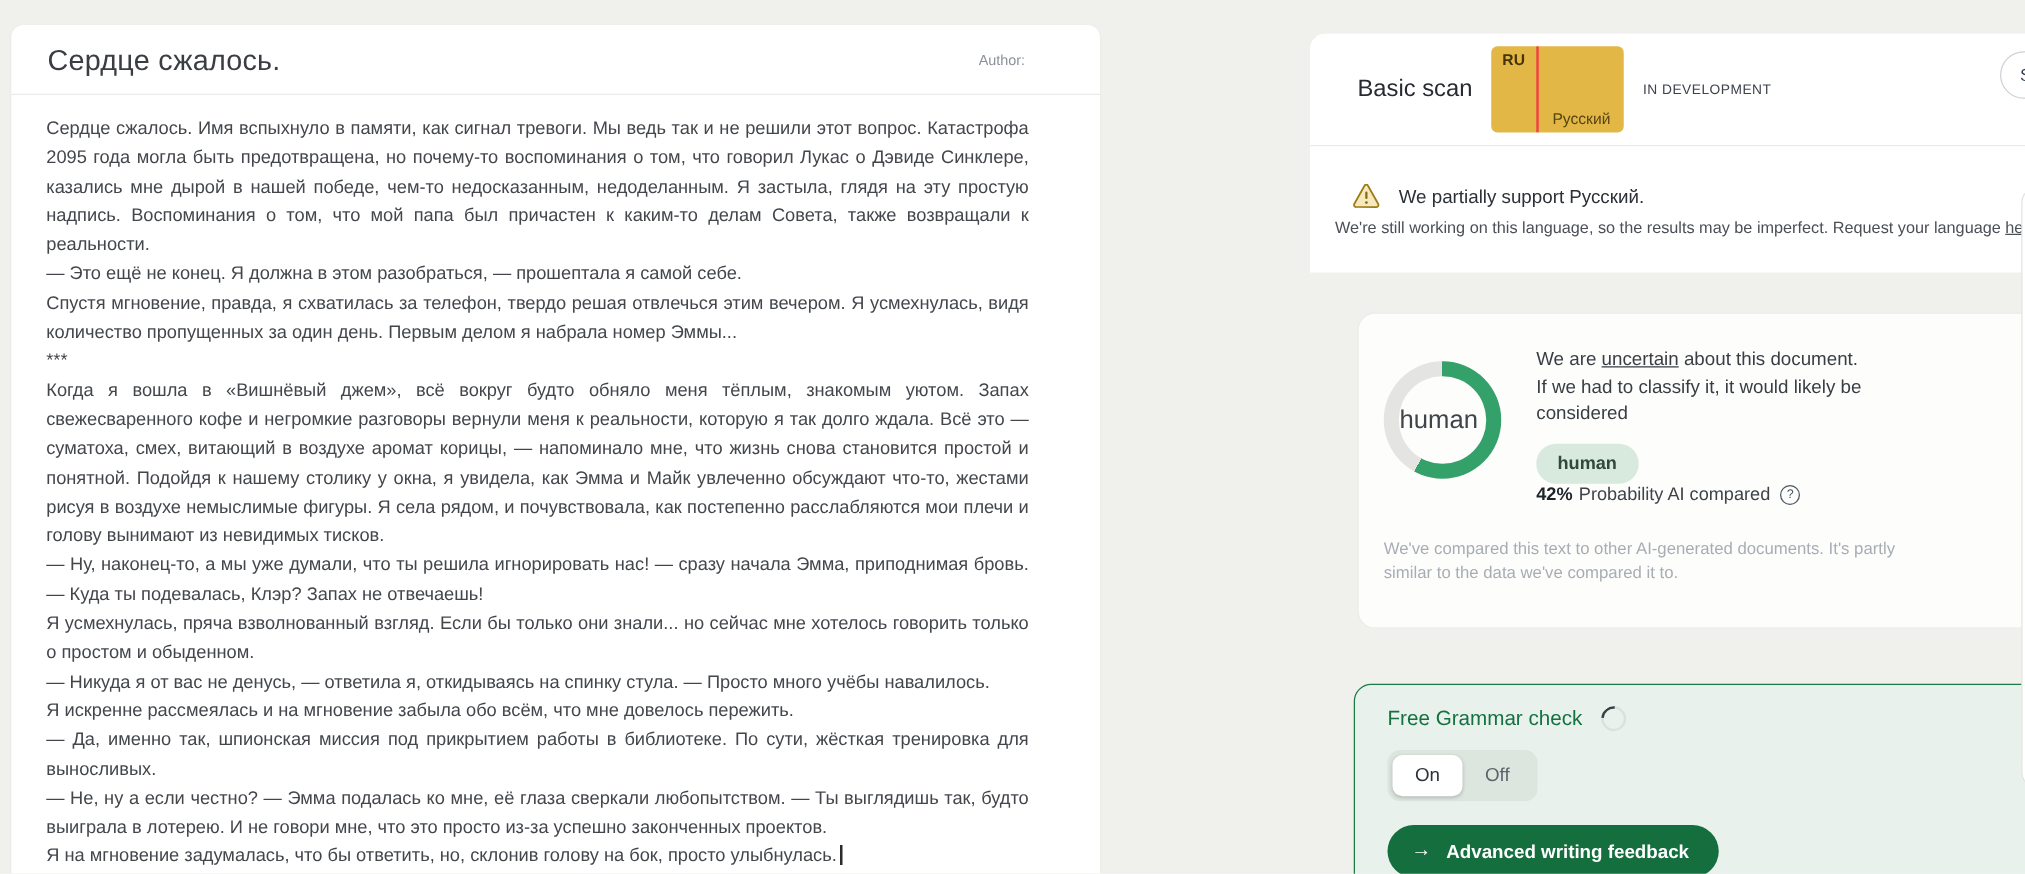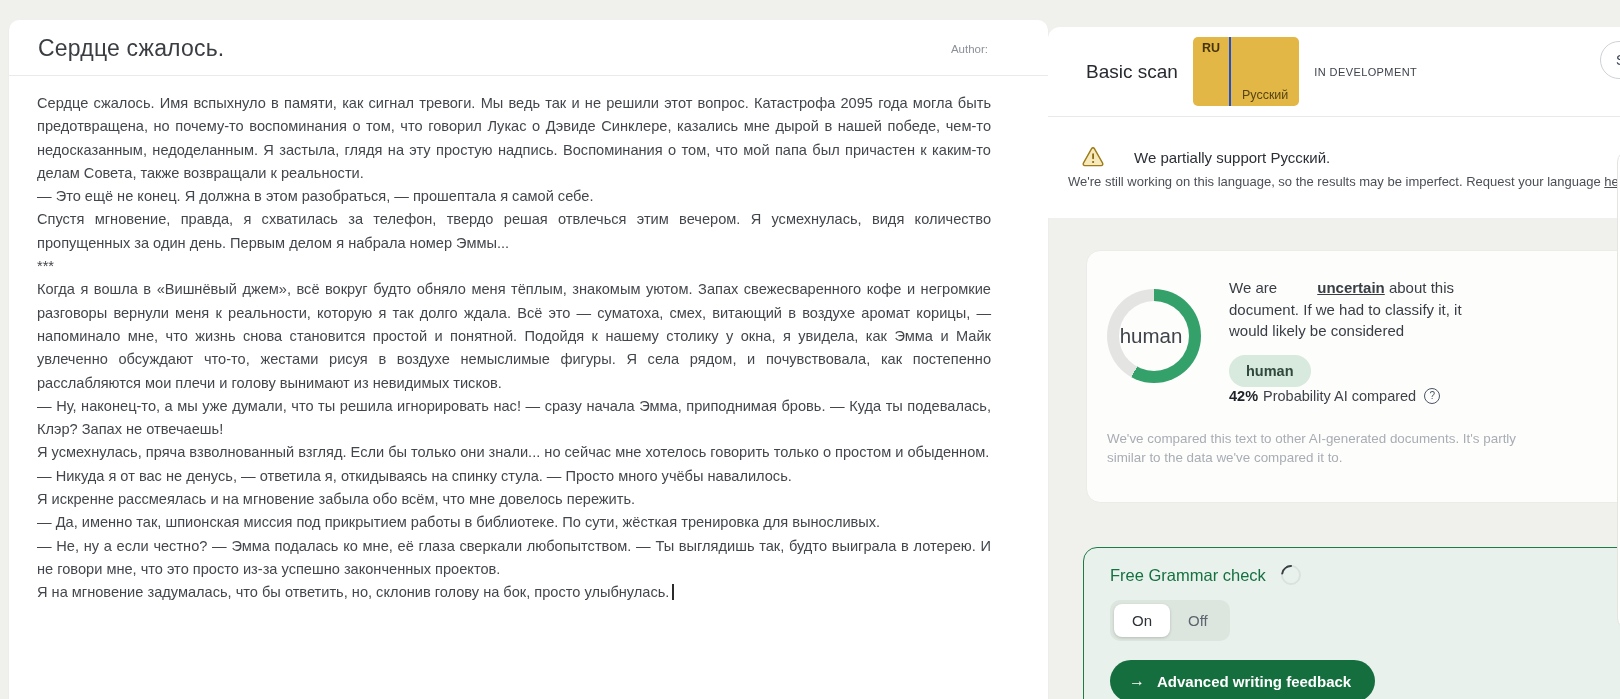--- a/index.html
+++ b/index.html
@@ -9,21 +9,21 @@
     background:#f0f0ed;
     overflow:hidden;
     position:relative;
     font-family:"Liberation Sans", sans-serif;
     color:#3f4246;
   }
 
   
   .doc-card {
     position:absolute; left:9px; top:20px;
-    width:1039px; height:679px;
+    width:871px; height:679px;
     background:#ffffff;
     border-radius:10px 10px 0 0;
     box-shadow:0 1px 2px rgba(0,0,0,.05);
   }
   .doc-header {
     display:flex; justify-content:space-between; align-items:center;
     padding:15px 60px 13px 29px;
     border-bottom:1px solid #eceae7;
   }
   .doc-title { font-size:23px; color:#3a3d42; letter-spacing:.2px; }
@@ -47,32 +47,32 @@
 
   .panel-header {
     background:#fff; height:90px;
     border-radius:12px 0 0 0;
     border-bottom:1px solid #eae9e6;
     display:flex; align-items:center; gap:15px;
     padding-left:38px; position:relative;
   }
   .scan-title { font-size:19px; color:#272a30; }
   .lang-badge { display:flex; align-items:stretch; border-radius:5px; overflow:hidden; background:#e2b746; font-size:12.5px; line-height:1; }
-  .lang-badge .code { padding:5px 9px; font-weight:bold; color:#443408; border-right:2px solid #1d4ed8; }
+  .lang-badge .code { padding:5px 9px; font-weight:bold; color:#443408; border-right:2px solid #ef4444; }
   .lang-badge .name { padding:5px 11px; color:#564413;margin-top:47px; }
   .dev-label { font-size:11px; color:#3d424c; letter-spacing:.4px; }
   .corner-btn {
     position:absolute; left:552px; top:14px;
     background:#fff; border:1px solid #ced2d7; border-radius:19px;
     padding:10px 26px 10px 15px; font-size:14px; color:#374151; cursor:pointer;
     font-family:inherit;
   }
 
   .warning-section { background:#fff; height:101px; padding:30px 0 0 20px; }
-  .warning-row { display:flex; align-items:center; gap:30px; margin-left:14px; }
+  .warning-row { display:flex; align-items:center; gap:15px; margin-left:14px; }
   .warning-title { font-size:15px; color:#2b2f36; }
   .warning-sub { margin-top:7px; font-size:13px; color:#4b4f56; white-space:nowrap; }
   .warning-sub a { color:#4b4f56; }
 
   
   .result-card {
     position:absolute; left:38px; top:223px;
     width:560px; height:253px;
     background:#fdfdfc; border:1px solid #ebebe8; border-radius:14px;
     padding:26px 20px 0 20px;
@@ -80,21 +80,21 @@
   .result-top { display:flex; gap:28px; }
   .gauge { position:relative; width:94px; height:94px; border-radius:50%; margin-top:12px; flex:0 0 auto; }
   .gauge-inner {
     position:absolute; left:12px; top:12px; width:70px; height:70px;
     border-radius:50%; background:#fdfdfc;
     display:flex; align-items:center; justify-content:center;
   }
   .gauge-label { font-size:20.5px; color:#3f444a; margin-left:-6px; }
   .verdict-col { width:262px; }
   .verdict-text { font-size:15px; line-height:21.5px; color:#393e45; }
-  .verdict-text .uncertain { font-weight:bold; text-decoration:underline;margin-left:36px; }
+  .verdict-text .uncertain { font-weight:normal; text-decoration:underline; }
   .class-pill {
     display:inline-block; margin-top:13px;
     background:#d8e9de; color:#30493c; font-weight:bold;
     font-size:14.5px; padding:8px 17px; border-radius:18px;
   }
   .prob-row { margin-top:1px; font-size:14.5px; color:#3e434a; display:flex; align-items:center; gap:5px; }
   .prob-row b { color:#1e2329; }
   .q-icon {
     display:inline-flex; align-items:center; justify-content:center;
     width:16px; height:16px; border:1.4px solid #4b5563; border-radius:50%;

